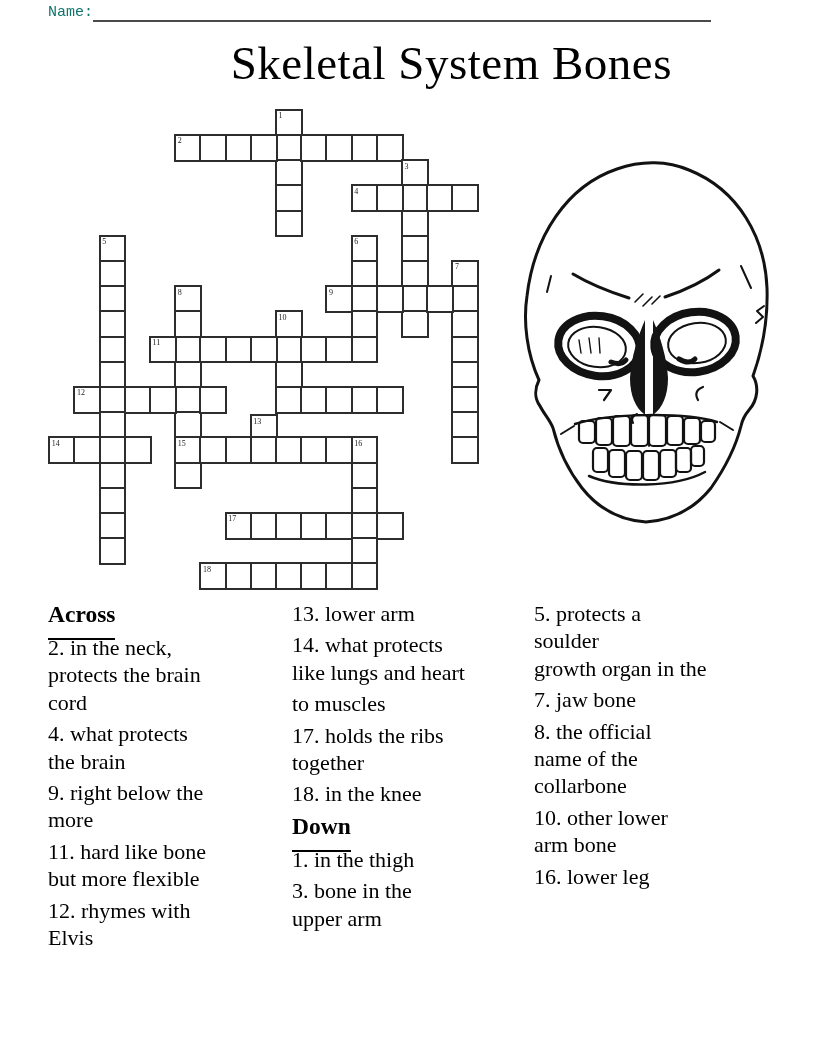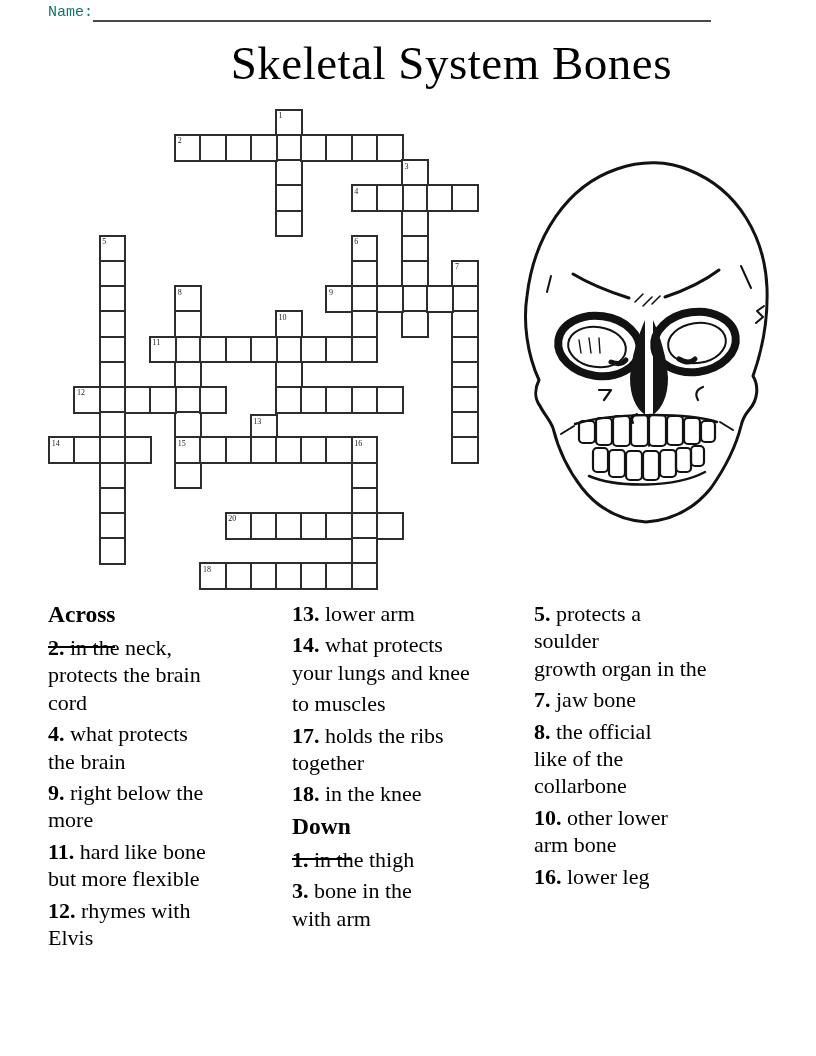--- a/index.html
+++ b/index.html
@@ -14,23 +14,23 @@
   #grid{position:absolute;left:0;top:0;}
   .cw-cell{position:absolute;width:27.7px;height:27.7px;box-sizing:border-box;
         border:2.5px solid #2d2d2d;background:#fff;}
   .cw-num{position:absolute;left:1.5px;top:0.5px;font-size:8px;line-height:9px;
         font-family:"Liberation Serif",serif;color:#222;}
   .clue-col{position:absolute;top:600px;}
   #clue-col-1{left:48px;width:244px;}
   #clue-col-2{left:292px;width:236px;}
   #clue-col-3{left:534px;width:230px;}
   .clue{margin:0 0 4px 0;font-size:22px;line-height:27.4px;}
-  .clue b{font-weight:bold;}
+  .clue b{font-weight:normal;}
   .clue-header{margin:0 0 6px 0;font-size:23.5px;line-height:28px;font-weight:bold;}
-  .clue-header span{border-bottom:2.5px solid #000;padding-bottom:19px;margin-top:18px;}
+  .clue-header span{border-bottom:2.5px solid #000;padding-bottom:11px;margin-top:18px;}
   #skull{position:absolute;left:517px;top:150px;width:260px;height:390px;}
   .sk{stroke:#121212;fill:none;stroke-linecap:round;stroke-linejoin:round;}
 </style>
 </head>
 <body>
 
 <div id="page">
 
   <span class="name-label">Name:</span>
   <div class="name-line"></div>
@@ -159,21 +159,21 @@
       <div class="cw-cell" style="left: 325.45px; top: 436.35px;"></div>
       <div class="cw-cell" style="left: 350.65px; top: 436.35px;">
         <span class="cw-num">16</span>
       </div>
       <div class="cw-cell" style="left: 350.65px; top: 461.55px;"></div>
       <div class="cw-cell" style="left: 350.65px; top: 486.75px;"></div>
       <div class="cw-cell" style="left: 350.65px; top: 511.95px;"></div>
       <div class="cw-cell" style="left: 350.65px; top: 537.15px;"></div>
       <div class="cw-cell" style="left: 350.65px; top: 562.35px;"></div>
       <div class="cw-cell" style="left: 224.65px; top: 511.95px;">
-        <span class="cw-num">20</span>
+        <span class="cw-num">17</span>
       </div>
       <div class="cw-cell" style="left: 249.85px; top: 511.95px;"></div>
       <div class="cw-cell" style="left: 275.05px; top: 511.95px;"></div>
       <div class="cw-cell" style="left: 300.25px; top: 511.95px;"></div>
       <div class="cw-cell" style="left: 325.45px; top: 511.95px;"></div>
       <div class="cw-cell" style="left: 375.85px; top: 511.95px;"></div>
       <div class="cw-cell" style="left: 199.45px; top: 562.35px;">
         <span class="cw-num">18</span>
       </div>
       <div class="cw-cell" style="left: 224.65px; top: 562.35px;"></div>
@@ -267,55 +267,55 @@
         <div class="clue-line"><b>12. </b>rhymes with</div>
         <div class="clue-line">Elvis</div>
       </div>
     </div>
   <div id="clue-col-2" class="clue-col">
       <div class="clue">
         <div class="clue-line"><b>13. </b>lower arm</div>
       </div>
       <div class="clue">
         <div class="clue-line"><b>14. </b>what protects</div>
-        <div class="clue-line">your lungs and knee</div>
+        <div class="clue-line">like lungs and heart</div>
       </div>
       <div class="clue">
         <div class="clue-line">to muscles</div>
       </div>
       <div class="clue">
         <div class="clue-line"><b>17. </b>holds the ribs</div>
         <div class="clue-line">together</div>
       </div>
       <div class="clue">
         <div class="clue-line"><b>18. </b>in the knee</div>
       </div>
       <div class="clue-header"><span>Down</span></div>
       <div class="clue">
         <div class="clue-line"><b>1. </b>in the thigh</div>
       </div>
       <div class="clue">
         <div class="clue-line"><b>3. </b>bone in the</div>
-        <div class="clue-line">with arm</div>
+        <div class="clue-line">upper arm</div>
       </div>
     </div>
   <div id="clue-col-3" class="clue-col">
       <div class="clue">
         <div class="clue-line"><b>5. </b>protects a</div>
         <div class="clue-line">soulder</div>
         <div class="clue-line">growth organ in the</div>
       </div>
       <div class="clue">
       </div>
       <div class="clue">
         <div class="clue-line"><b>7. </b>jaw bone</div>
       </div>
       <div class="clue">
         <div class="clue-line"><b>8. </b>the official</div>
-        <div class="clue-line">like of the</div>
+        <div class="clue-line">name of the</div>
         <div class="clue-line">collarbone</div>
       </div>
       <div class="clue">
         <div class="clue-line"><b>10. </b>other lower</div>
         <div class="clue-line">arm bone</div>
       </div>
       <div class="clue">
         <div class="clue-line"><b>16. </b>lower leg</div>
       </div>
     </div>

